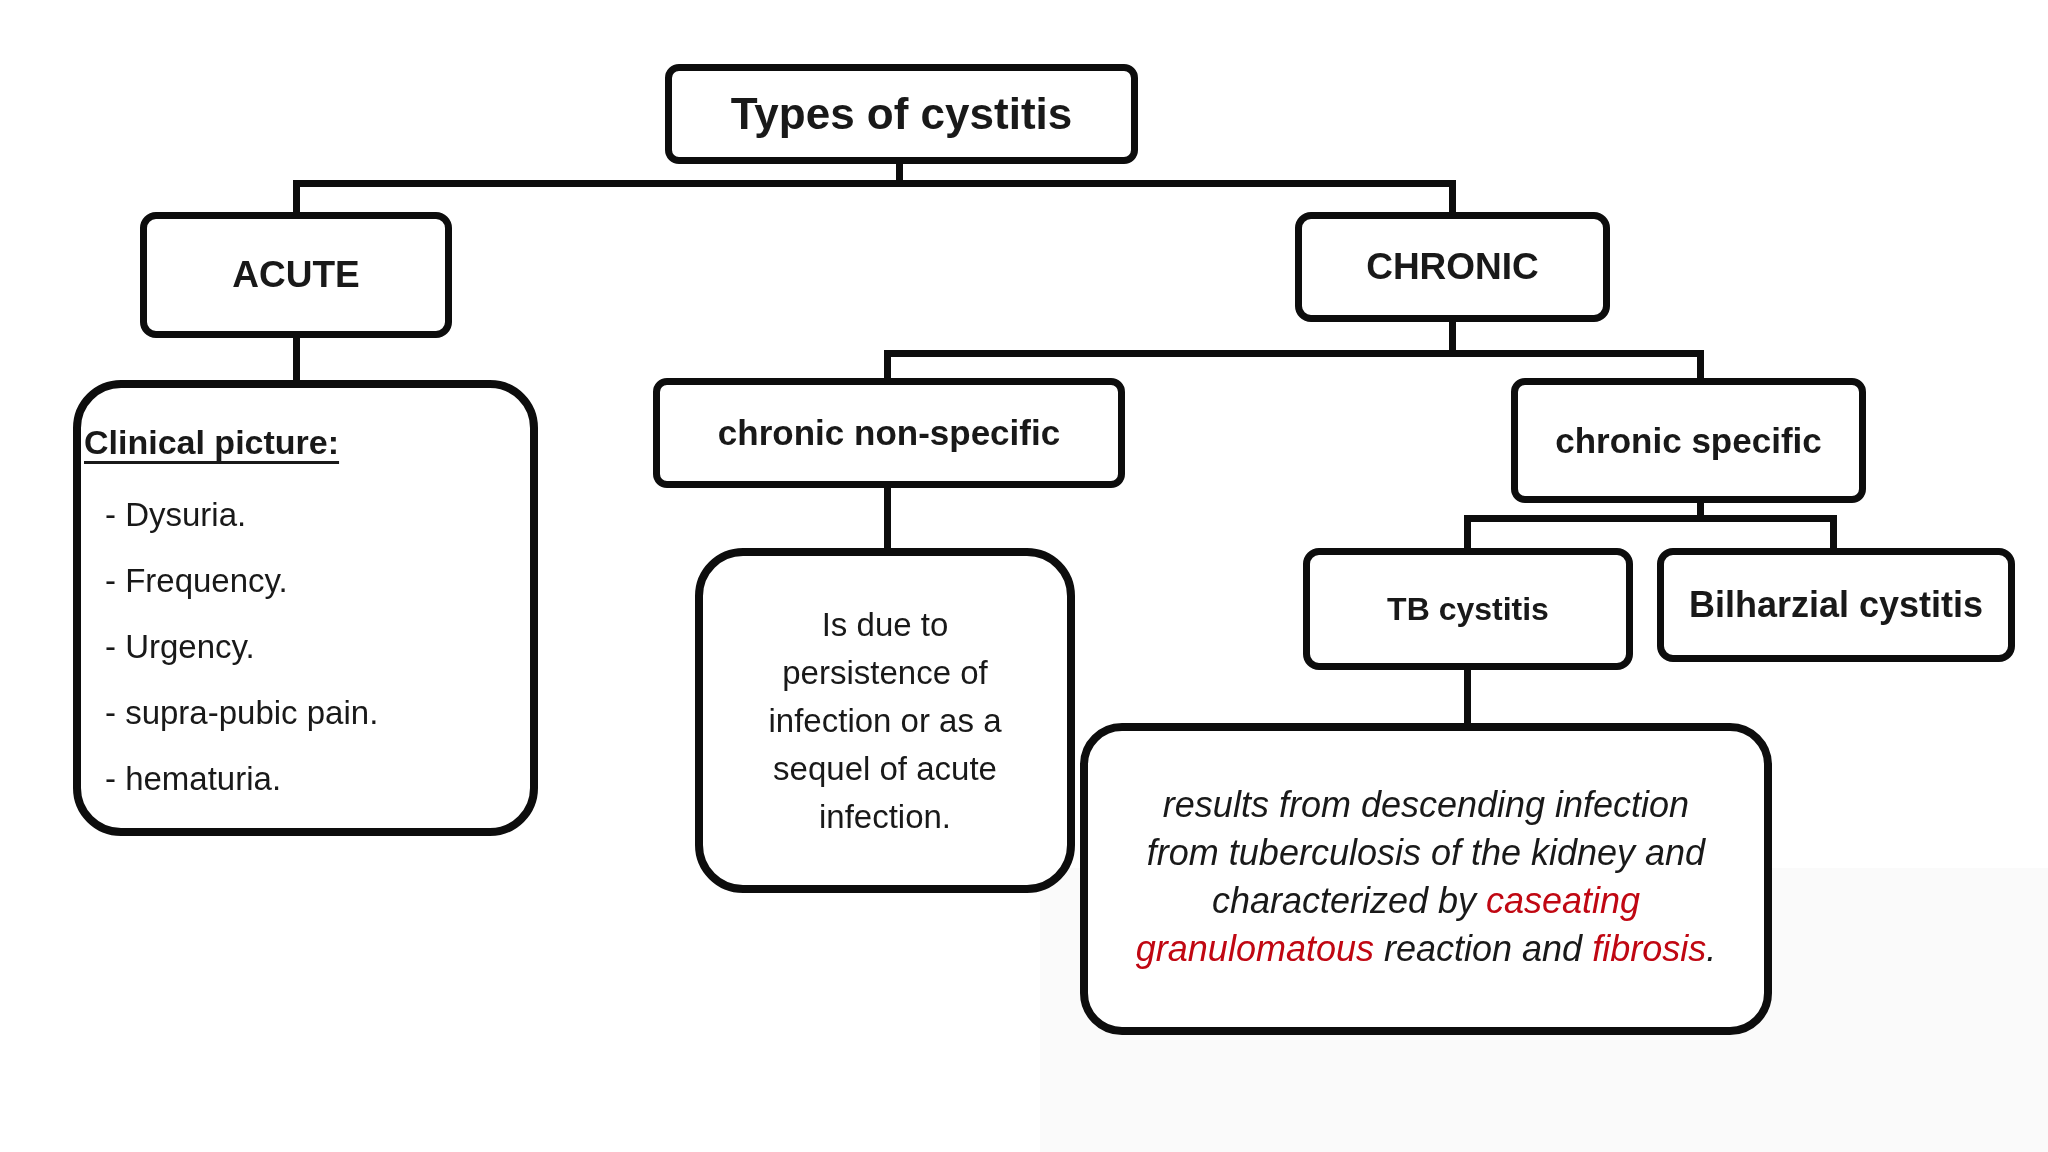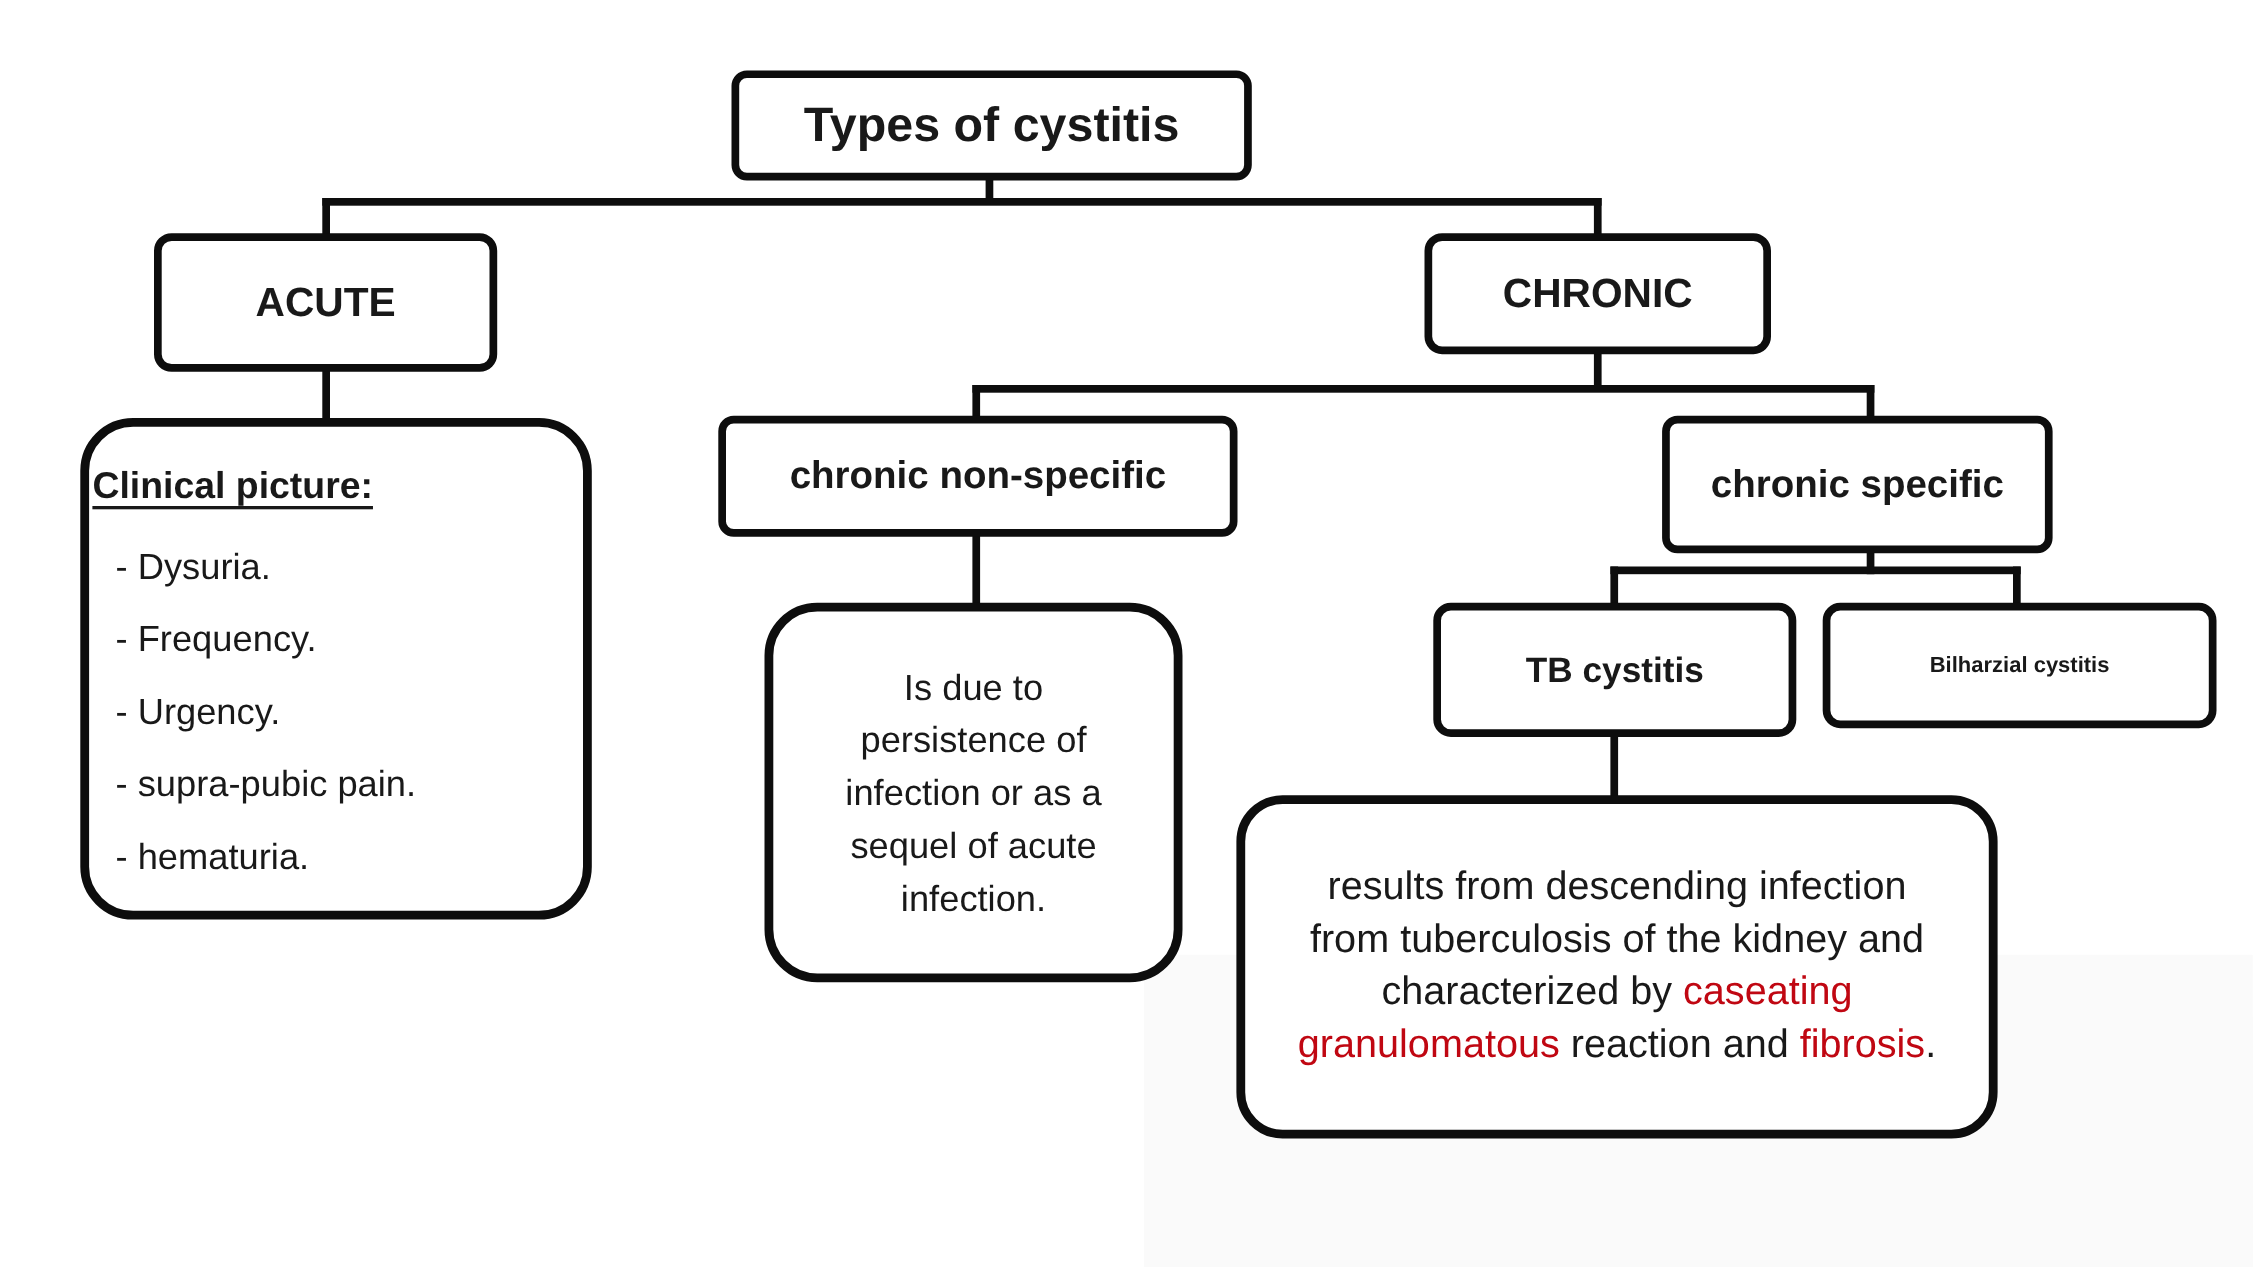--- a/index.html
+++ b/index.html
@@ -13,34 +13,34 @@
        display:flex;align-items:center;justify-content:center;text-align:center;
        box-sizing:border-box;}
   .label{font-weight:bold;}
   
   .b-title{left:665px;top:64px;width:473px;height:100px;border-radius:14px;font-size:44px;}
   .b-acute{left:140px;top:212px;width:312px;height:126px;border-radius:16px;font-size:37px;}
   .b-chronic{left:1295px;top:212px;width:315px;height:110px;border-radius:16px;font-size:37px;}
   .b-cns{left:653px;top:378px;width:472px;height:110px;border-radius:14px;font-size:35px;}
   .b-cs{left:1511px;top:378px;width:355px;height:125px;border-radius:14px;font-size:35px;}
   .b-tb{left:1303px;top:548px;width:330px;height:122px;border-radius:16px;font-size:32px;}
-  .b-bil{left:1657px;top:548px;width:358px;height:114px;border-radius:16px;font-size:20px;}
+  .b-bil{left:1657px;top:548px;width:358px;height:114px;border-radius:16px;font-size:36px;}
   
   .b-clinical{left:73px;top:380px;width:465px;height:456px;border-radius:48px;
               border-width:8px;display:block;text-align:left;}
   .clin-heading{position:absolute;left:3px;top:30px;width:100%;text-align:left;
                 font-weight:bold;font-size:34px;line-height:48px;
                 text-decoration:underline;text-decoration-thickness:3px;text-underline-offset:7px;}
   .clin-list{position:absolute;left:24px;top:94px;right:10px;font-size:33px;
              line-height:66px;white-space:pre-line;}
   .b-isdue{left:695px;top:548px;width:380px;height:345px;border-radius:48px;border-width:8px;
            font-size:33px;line-height:48px;white-space:pre-line;}
-  .b-desc{left:1124px;top:723px;width:692px;height:312px;border-radius:42px;border-width:8px;
+  .b-desc{left:1080px;top:723px;width:692px;height:312px;border-radius:42px;border-width:8px;
           display:block;font-size:36px;line-height:48px;text-align:center;
-          padding:50px 6px 0 6px;}
+          padding:50px 6px 0 6px;font-style:italic;}
   
   .v-title{left:896px;top:148px;width:7px;height:38px;}
   .h-top{left:293px;top:180px;width:1163px;height:7px;}
   .v-acute-in{left:293px;top:180px;width:7px;height:36px;}
   .v-chronic-in{left:1449px;top:180px;width:7px;height:36px;}
   .v-acute-out{left:293px;top:318px;width:7px;height:66px;}
   .v-chronic-out{left:1449px;top:318px;width:7px;height:38px;}
   .h-chronic{left:884px;top:350px;width:820px;height:7px;}
   .v-cns-in{left:884px;top:350px;width:7px;height:32px;}
   .v-cs-in{left:1697px;top:350px;width:7px;height:32px;}

